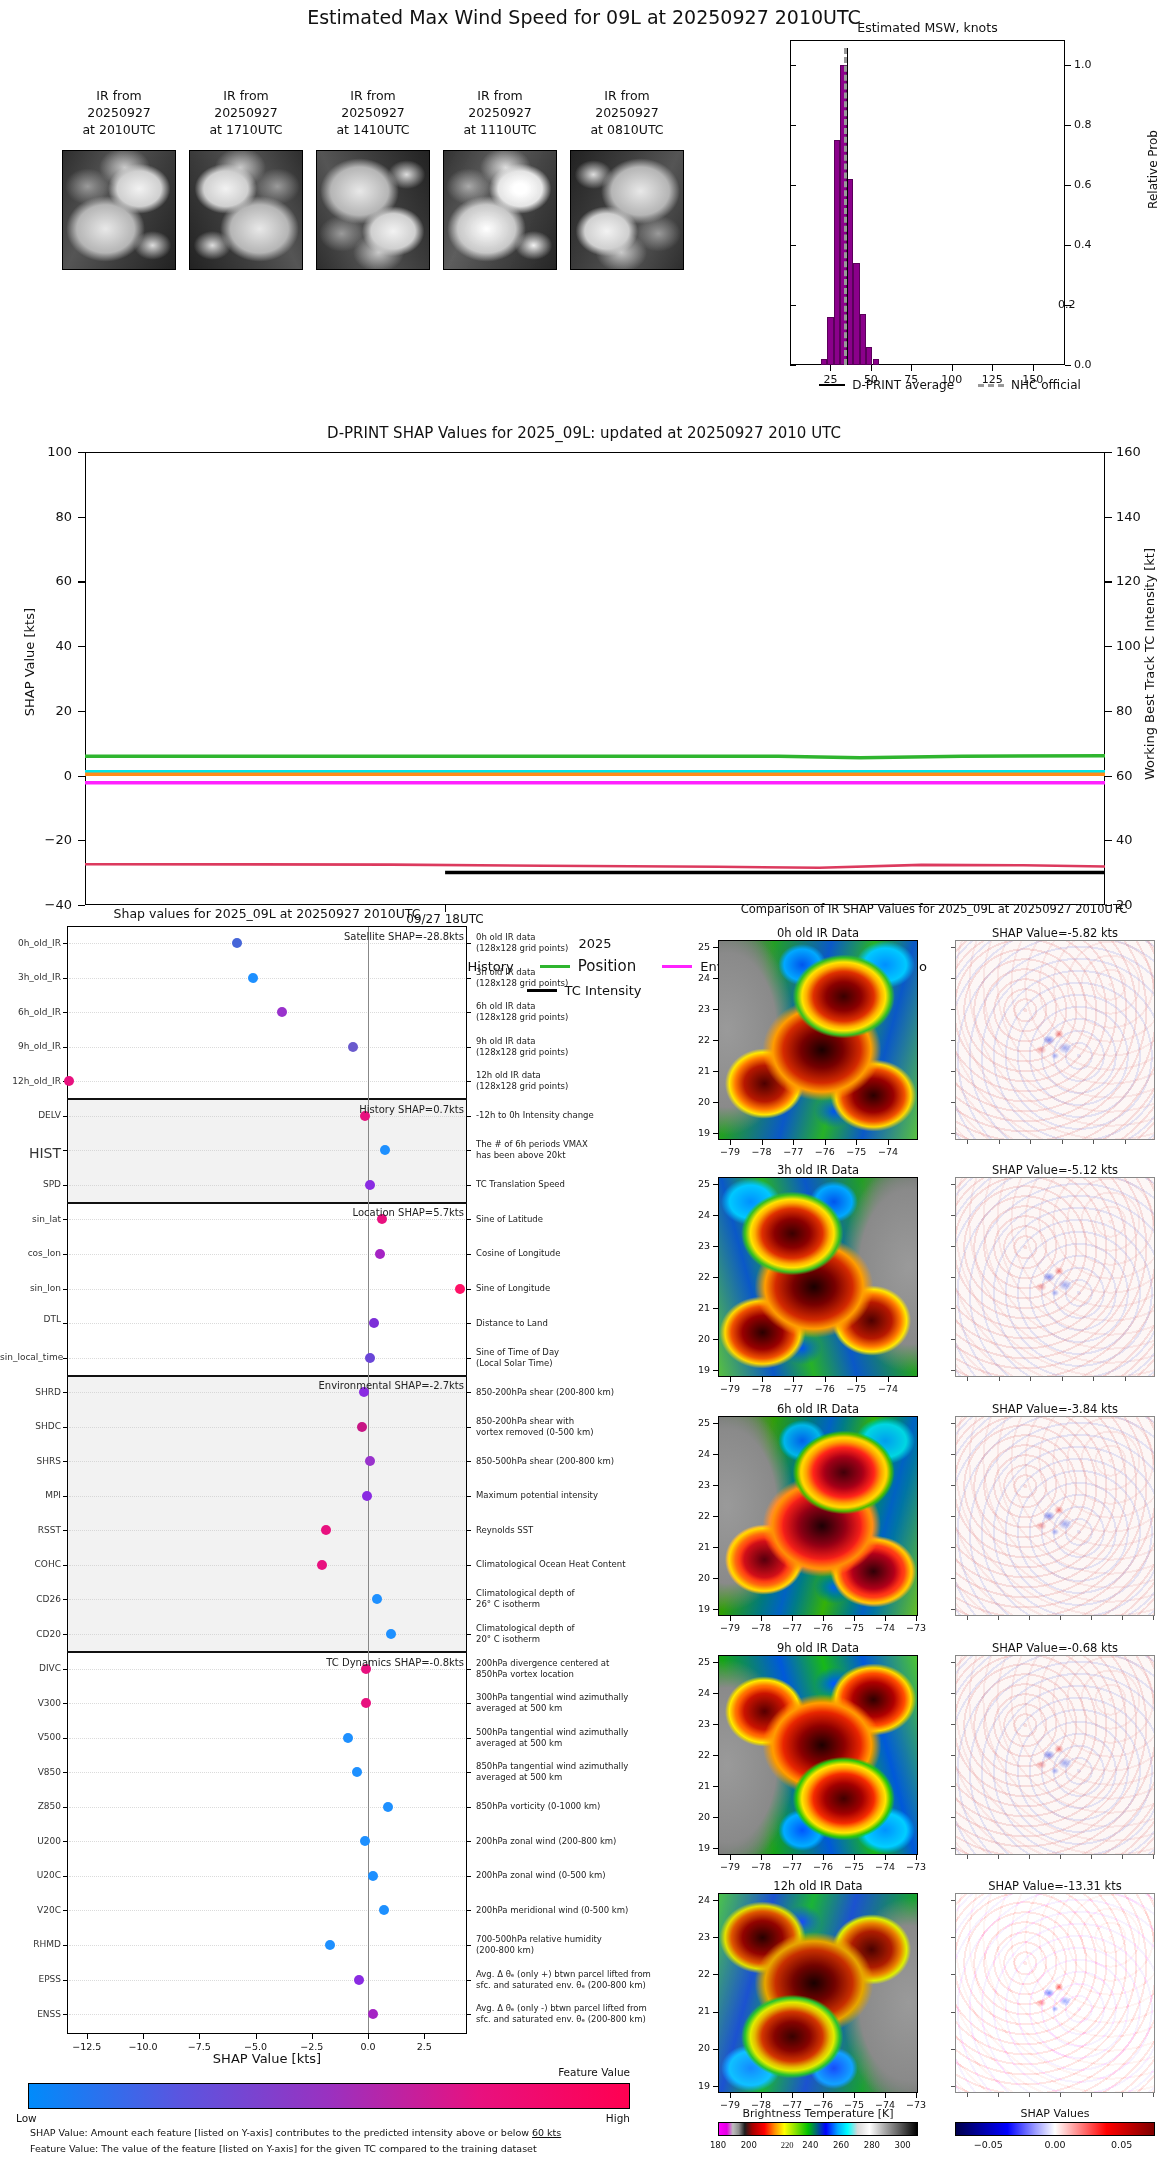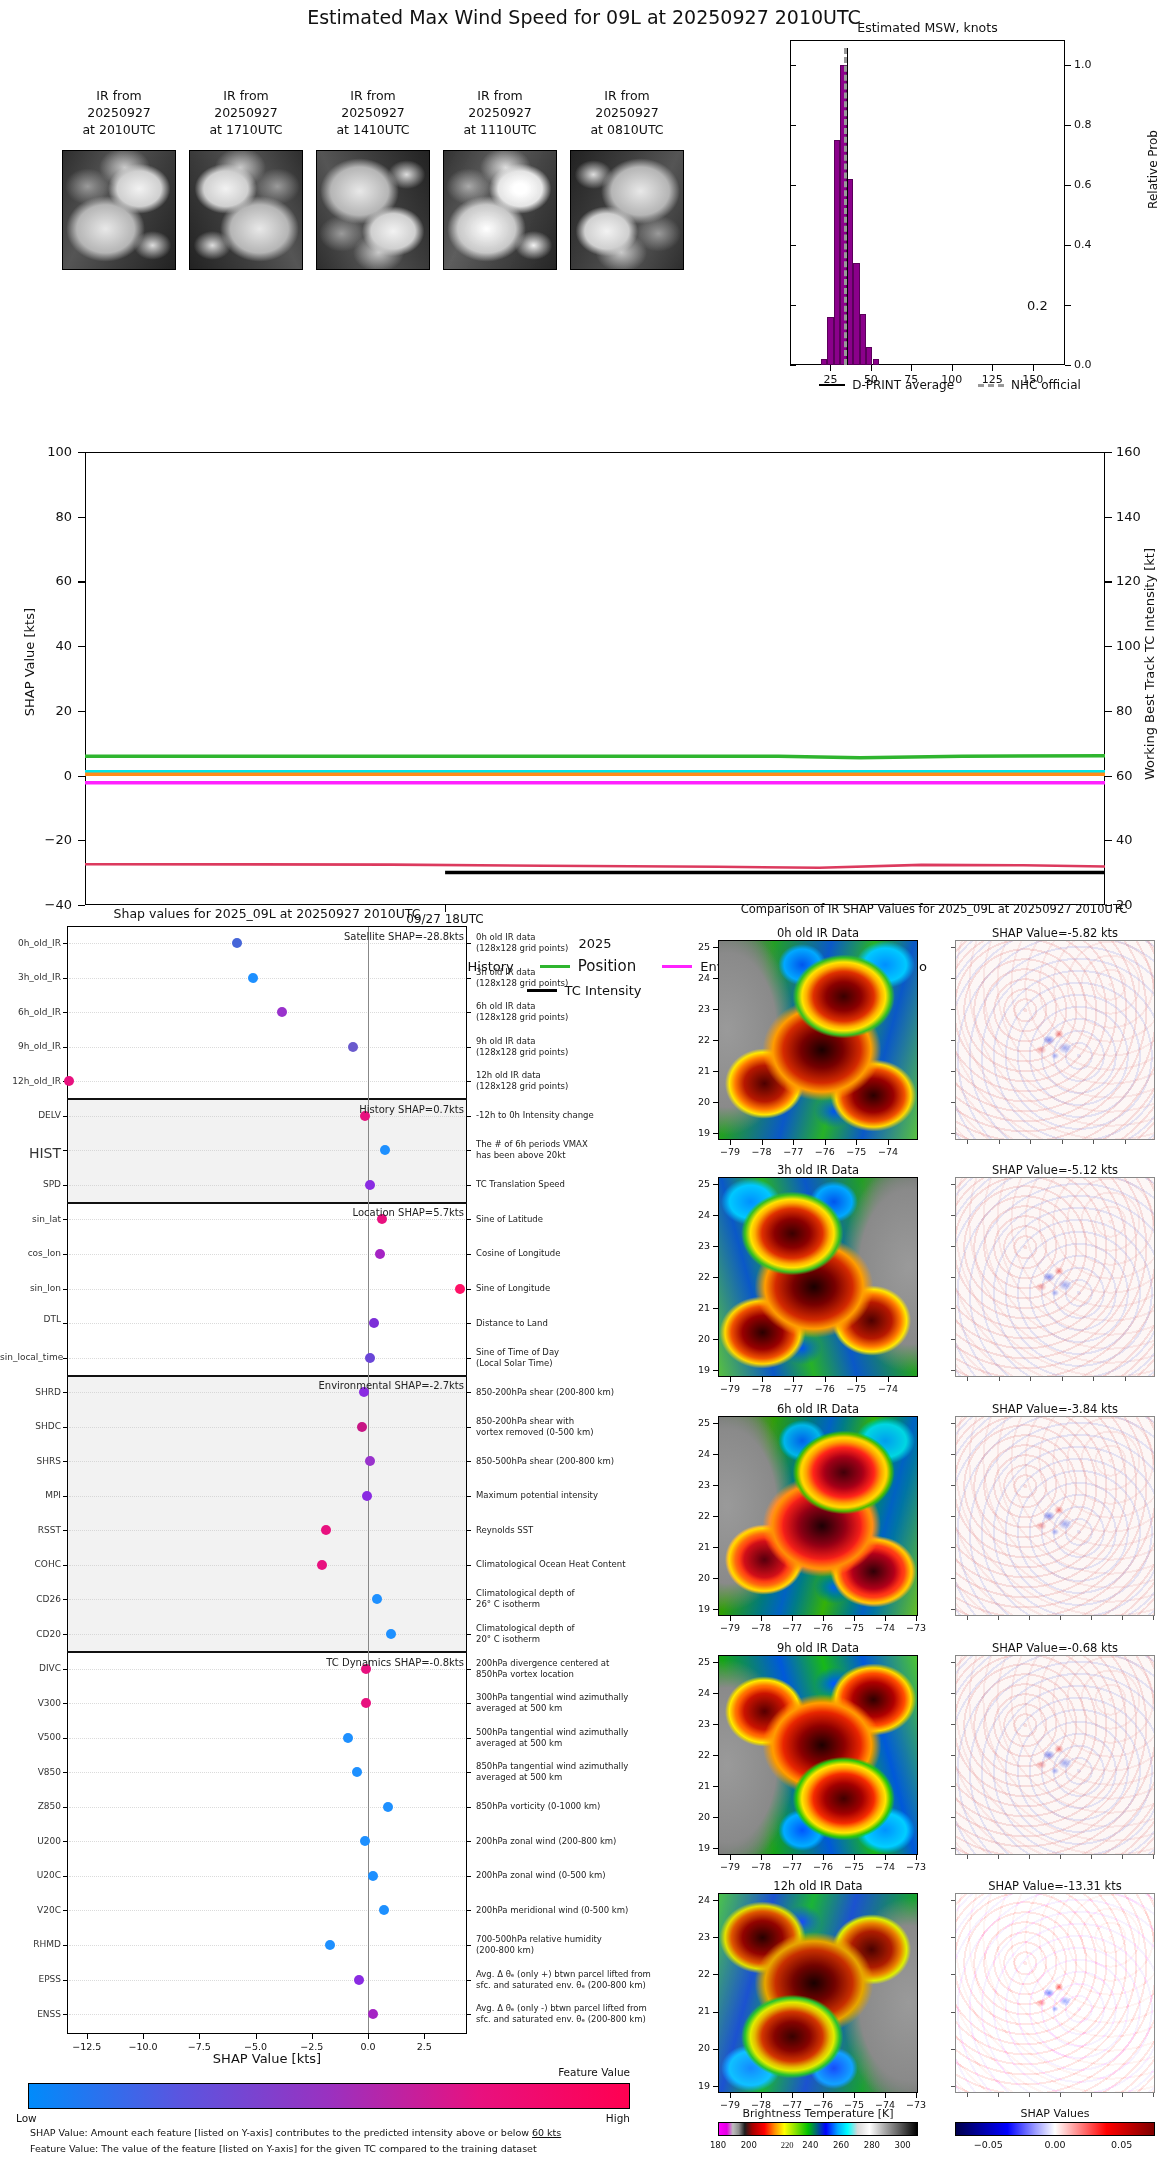--- a/index.html
+++ b/index.html
@@ -106,37 +106,38 @@
       <div style="position: absolute; left: 790px; top: 125px; width: 6px; height: 1px; background: rgb(0, 0, 0);"></div>
       <div style="position: absolute; left: 1074px; top: 118px; font-size: 11px;">0.8</div>
       <div style="position: absolute; left: 1065px; top: 185px; width: 6px; height: 1px; background: rgb(0, 0, 0);"></div>
       <div style="position: absolute; left: 790px; top: 185px; width: 6px; height: 1px; background: rgb(0, 0, 0);"></div>
       <div style="position: absolute; left: 1074px; top: 178px; font-size: 11px;">0.6</div>
       <div style="position: absolute; left: 1065px; top: 245px; width: 6px; height: 1px; background: rgb(0, 0, 0);"></div>
       <div style="position: absolute; left: 790px; top: 245px; width: 6px; height: 1px; background: rgb(0, 0, 0);"></div>
       <div style="position: absolute; left: 1074px; top: 238px; font-size: 11px;">0.4</div>
       <div style="position: absolute; left: 1065px; top: 305px; width: 6px; height: 1px; background: rgb(0, 0, 0);"></div>
       <div style="position: absolute; left: 790px; top: 305px; width: 6px; height: 1px; background: rgb(0, 0, 0);"></div>
-      <div style="position: absolute; left: 1027px; top: 298px; font-size: 13px;">0.2</div>
+      <div style="position: absolute; left: 1058px; top: 298px; font-size: 11px;">0.2</div>
       <div style="position: absolute; left: 1065px; top: 365px; width: 6px; height: 1px; background: rgb(0, 0, 0);"></div>
       <div style="position: absolute; left: 790px; top: 365px; width: 6px; height: 1px; background: rgb(0, 0, 0);"></div>
       <div style="position: absolute; left: 1074px; top: 358px; font-size: 11px;">0.0</div>
     </div>
   <div class="abs vtext" style="left:1146px;top:130px;font-size:12px;">Relative Prob</div>
   <div id="hist-legend" class="abs" style="left:740px;top:378px;width:420px;display:flex;justify-content:center;gap:24px;align-items:center;">
       <div style="position: relative; display: flex; align-items: center; gap: 7px;">
         <div style="position: relative; width: 26px; height: 0px; border-top: 2.5px solid rgb(0, 0, 0);"></div>
         <div style="position: relative; font-size: 12px;">D-PRINT average</div>
       </div>
       <div style="position: relative; display: flex; align-items: center; gap: 7px;">
         <div style="position: relative; width: 26px; height: 0px; border-top: 3.5px dashed rgb(153, 153, 153);"></div>
         <div style="position: relative; font-size: 12px;">NHC official</div>
       </div>
     </div>
 
+  <div class="abs ctr" style="left:0;top:424px;width:1168px;font-size:15px;">D-PRINT SHAP Values for 2025_09L: updated at 20250927 2010 UTC</div>
   <div id="ts-plot" class="plotbox" style="left:85px;top:452px;width:1020px;height:453px;"></div>
   <div id="ts-decor" class="abs" style="left:0;top:0;">
       <div style="position: absolute; left: 78px; top: 452px; width: 7px; height: 1.2px; background: rgb(0, 0, 0);"></div>
       <div style="position: absolute; left: 38px; top: 444px; width: 34px; text-align: right; font-size: 13px;">100</div>
       <div style="position: absolute; left: 1105px; top: 452px; width: 7px; height: 1.2px; background: rgb(0, 0, 0);"></div>
       <div style="position: absolute; left: 1116px; top: 444px; font-size: 13px;">160</div>
       <div style="position: absolute; left: 78px; top: 516.714px; width: 7px; height: 1.2px; background: rgb(0, 0, 0);"></div>
       <div style="position: absolute; left: 38px; top: 508.714px; width: 34px; text-align: right; font-size: 13px;">80</div>
       <div style="position: absolute; left: 1105px; top: 516.714px; width: 7px; height: 1.2px; background: rgb(0, 0, 0);"></div>
       <div style="position: absolute; left: 1116px; top: 508.714px; font-size: 13px;">140</div>

